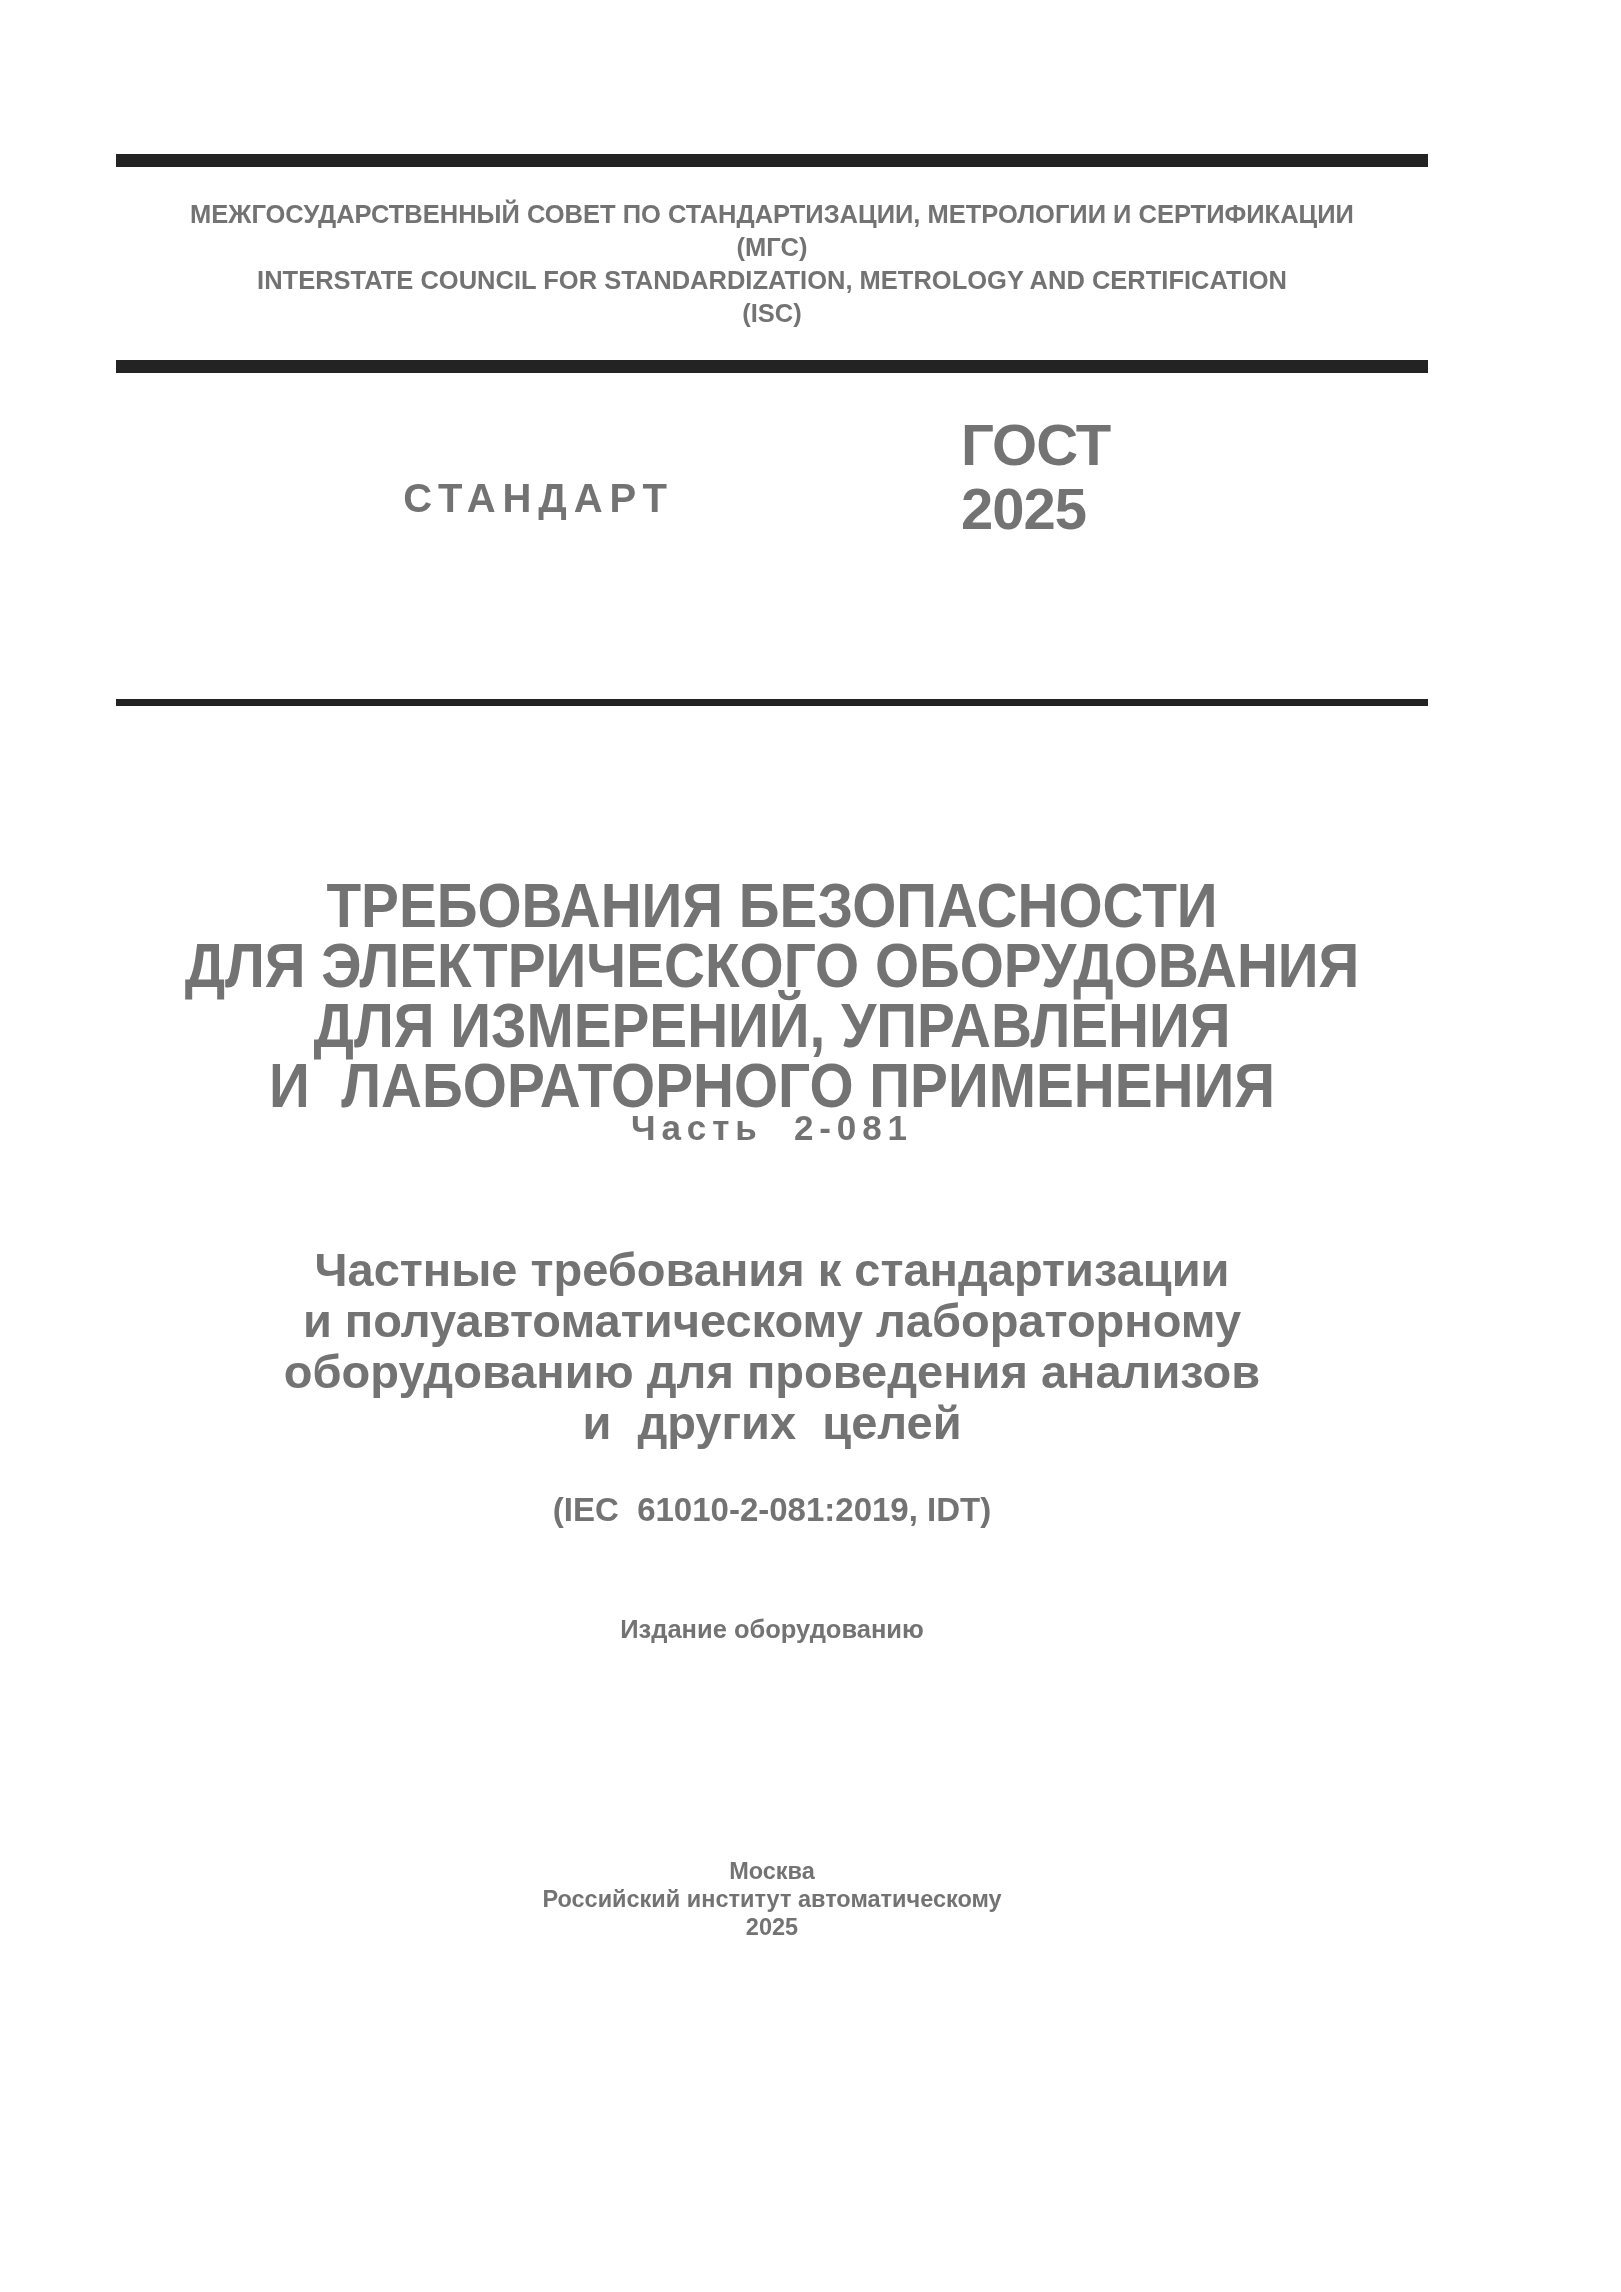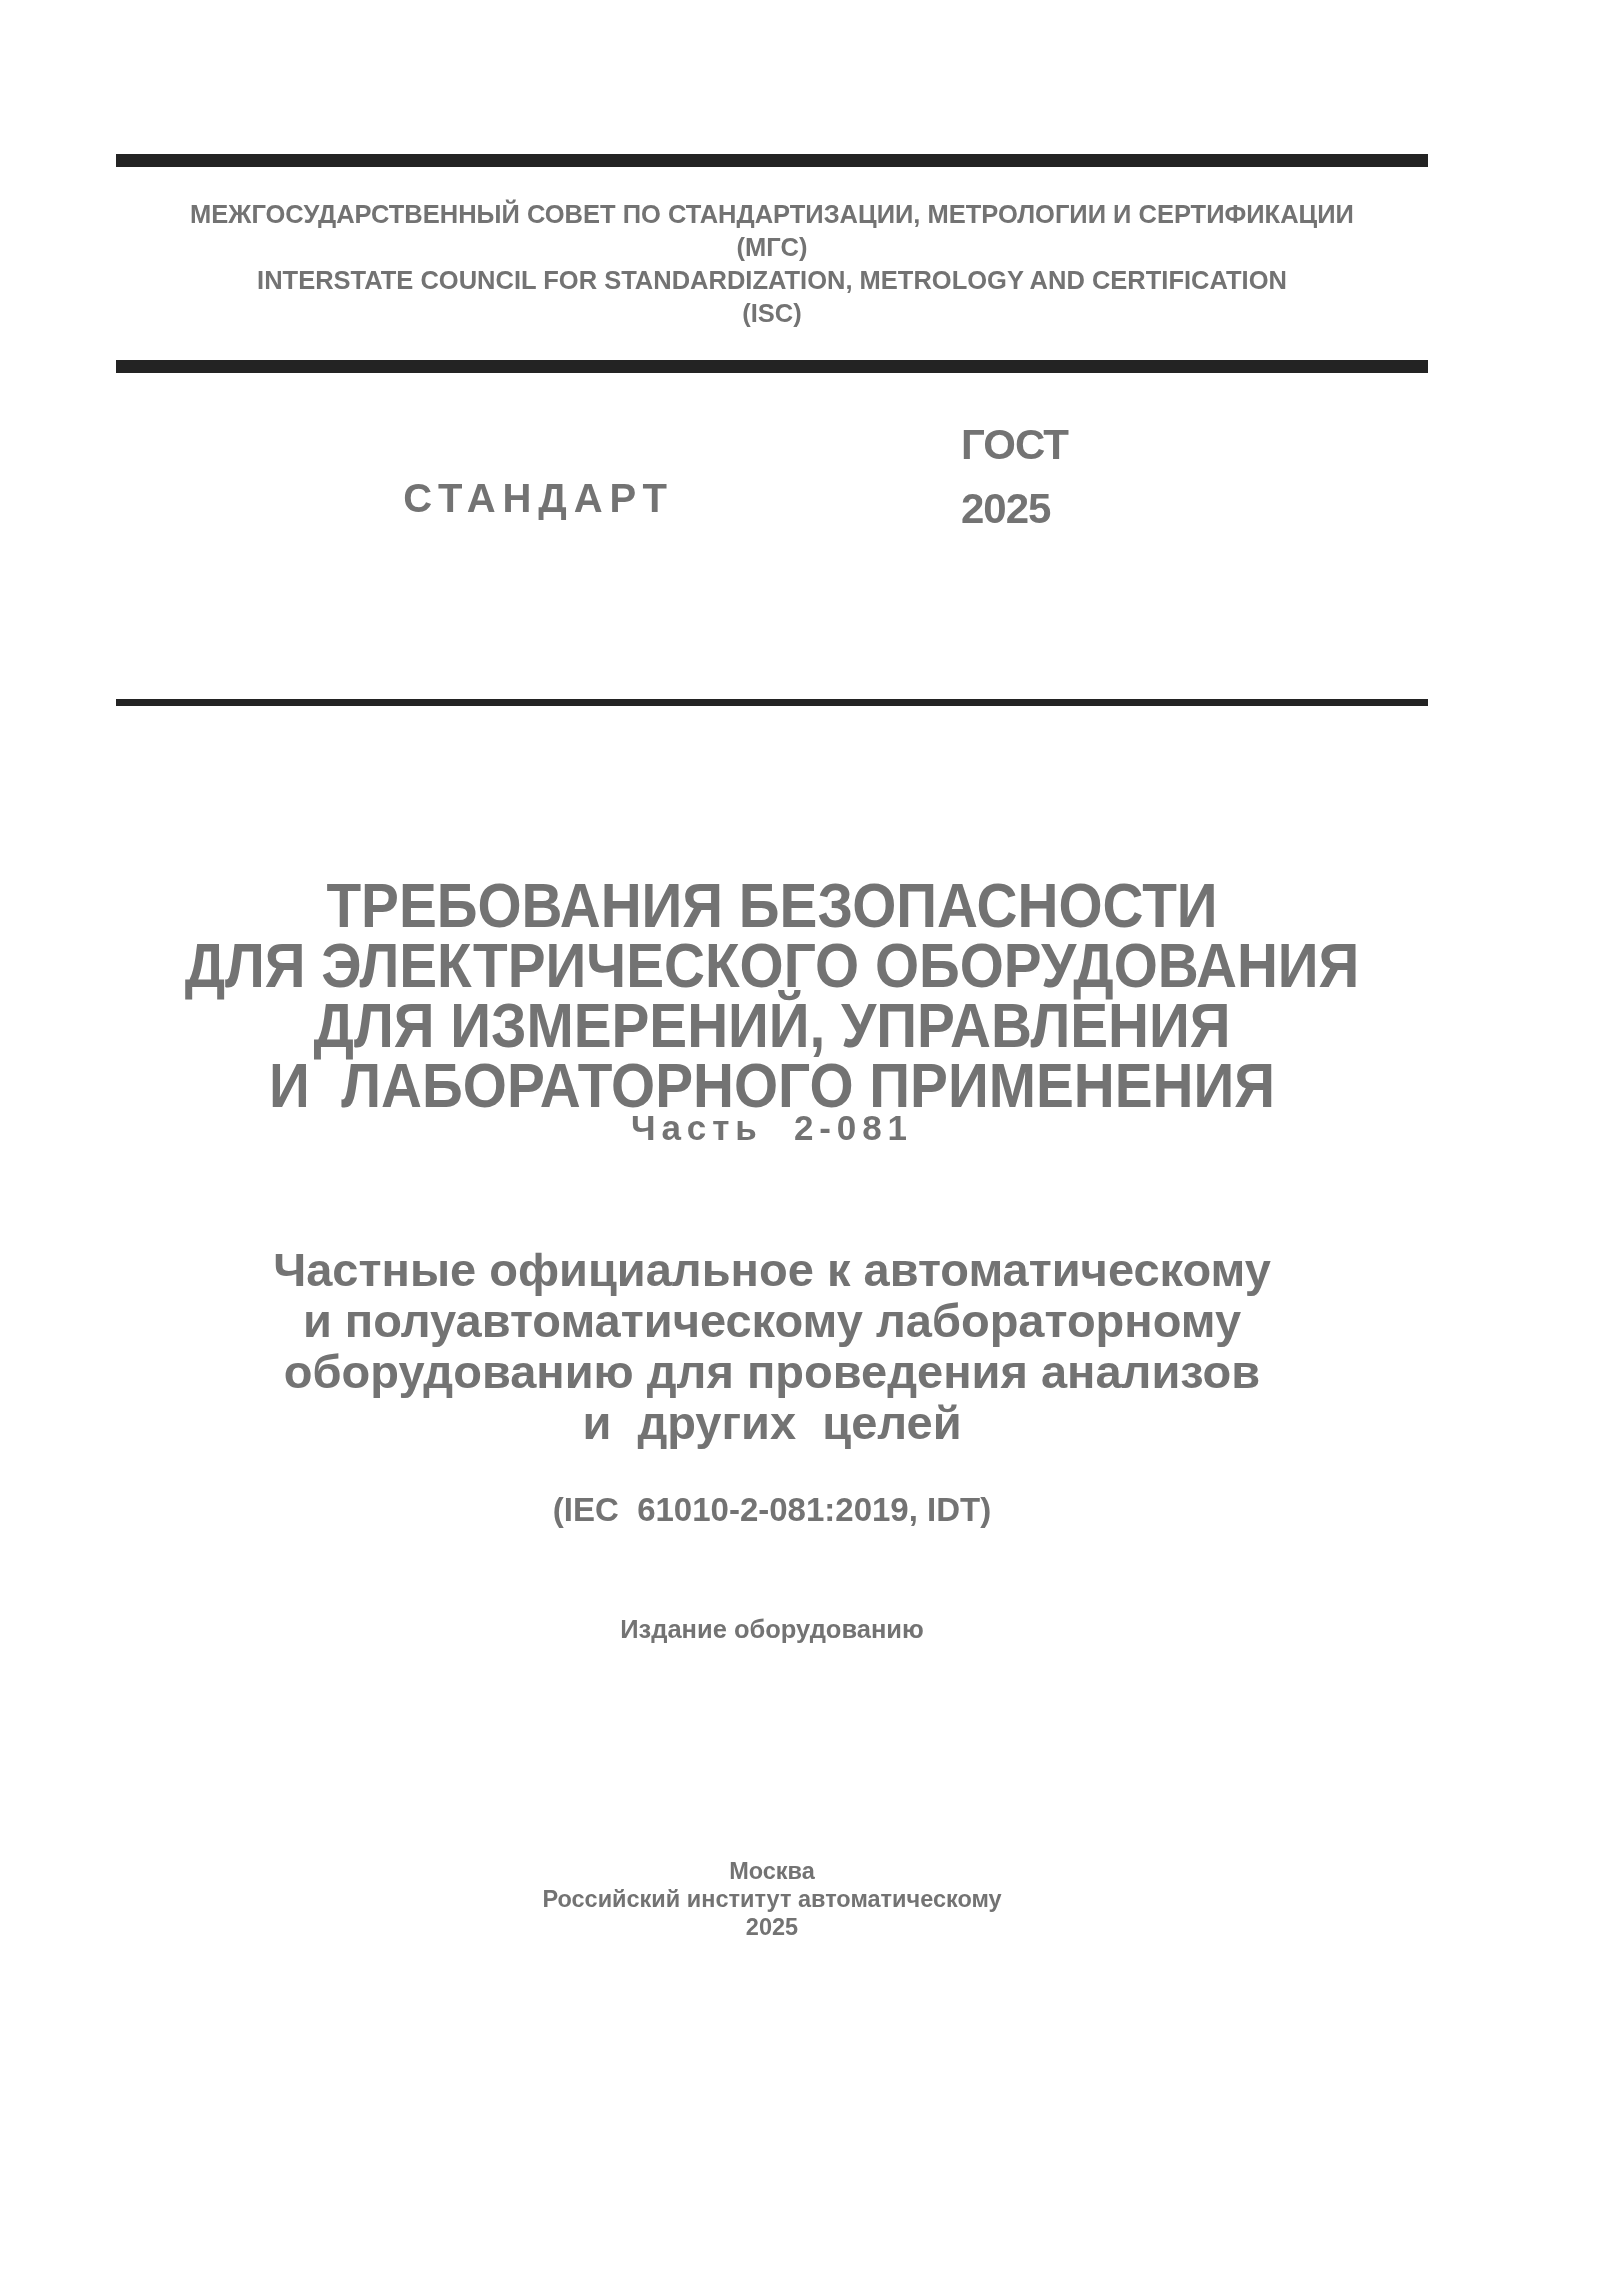--- a/index.html
+++ b/index.html
@@ -61,21 +61,21 @@
     font-weight: 700;
     line-height: 57px;
     letter-spacing: 6.9px;
   }
   .designation {
     position: absolute;
     left: 845px;
     top: 0;
     width: 468px;
     text-align: left;
-    font-size: 42px;
+    font-size: 58px;
     font-weight: 700;
     line-height: 64px;
     letter-spacing: -1px;
   }
 
   
   .main-title {
     top: 875px;
     font-size: 63px;
     font-weight: 700;
@@ -148,21 +148,21 @@
   <div class="centered main-title">
     <div class="pre">ТРЕБОВАНИЯ БЕЗОПАСНОСТИ</div>
     <div class="pre">ДЛЯ ЭЛЕКТРИЧЕСКОГО ОБОРУДОВАНИЯ</div>
     <div class="pre">ДЛЯ ИЗМЕРЕНИЙ, УПРАВЛЕНИЯ</div>
     <div class="pre">И  ЛАБОРАТОРНОГО ПРИМЕНЕНИЯ</div>
   </div>
 
   <div class="centered part-line pre">Часть  2-081</div>
 
   <div class="centered subtitle">
-    <div class="pre">Частные официальное к автоматическому</div>
+    <div class="pre">Частные требования к стандартизации</div>
     <div class="pre">и полуавтоматическому лабораторному</div>
     <div class="pre">оборудованию для проведения анализов</div>
     <div class="pre">и  других  целей</div>
   </div>
 
   <div class="centered idt-line pre">(IEC  61010-2-081:2019, IDT)</div>
 
   <div class="centered edition-line">Издание оборудованию</div>
 
   <div class="centered imprint">

